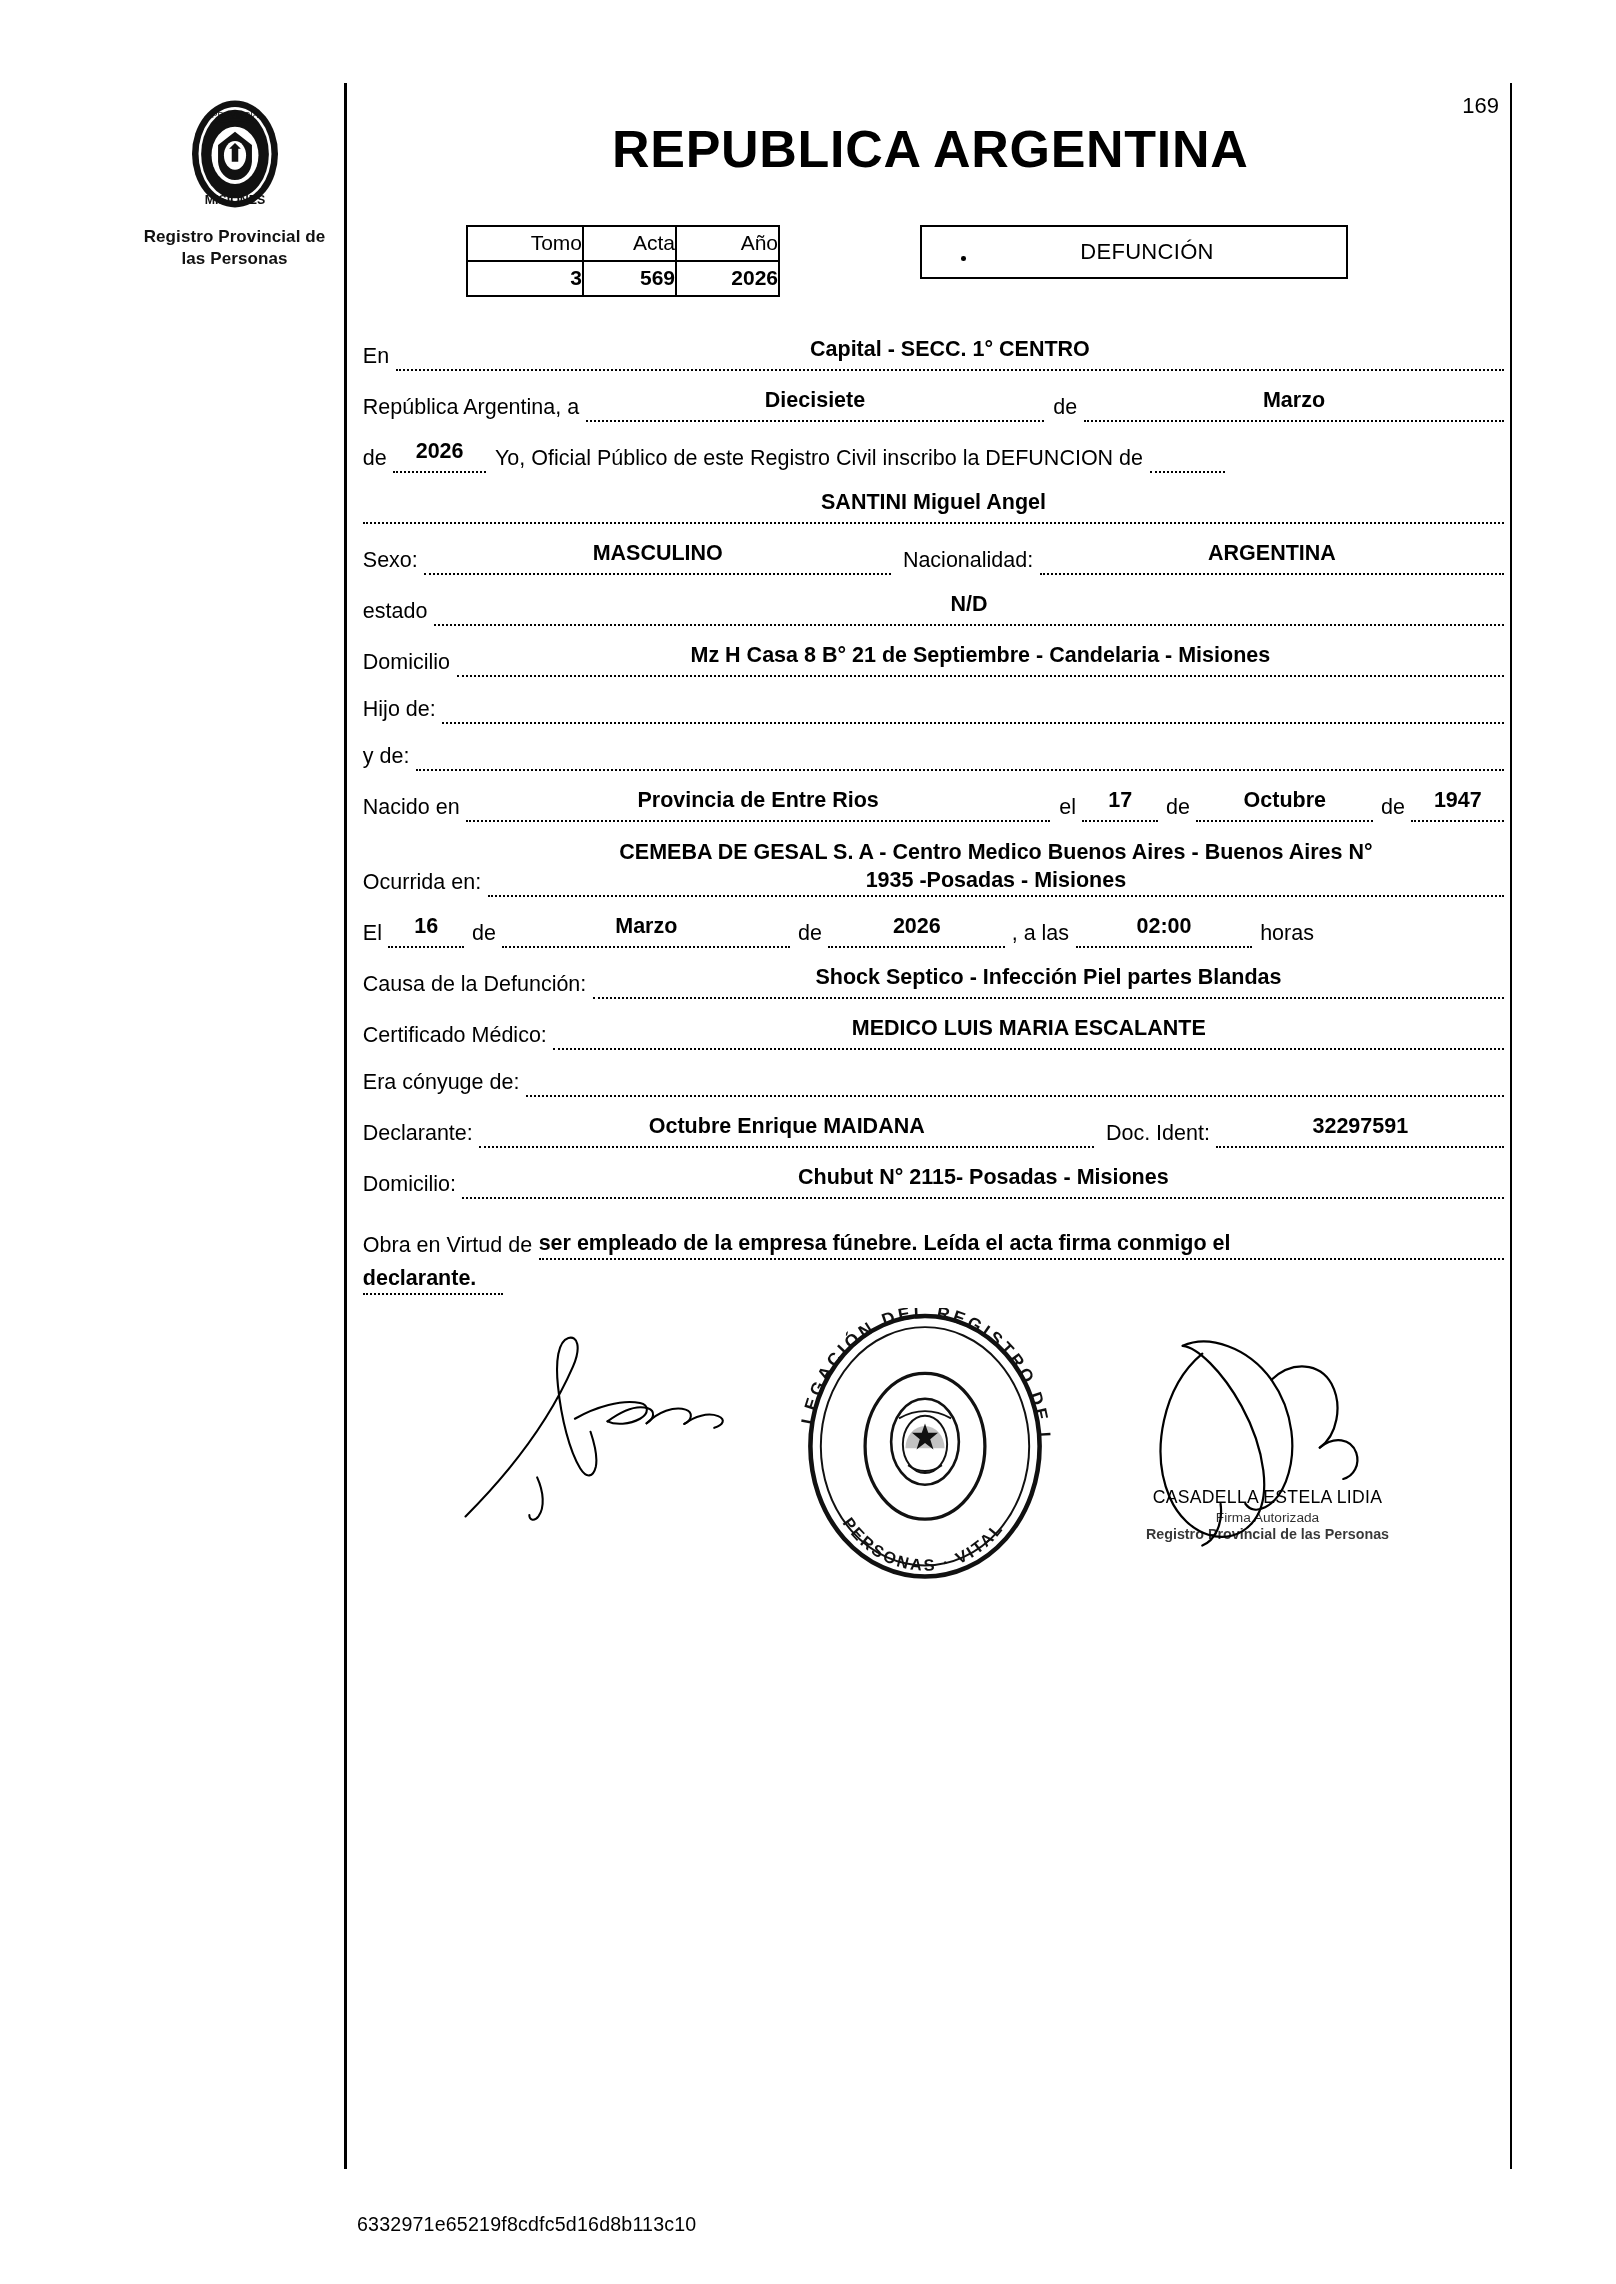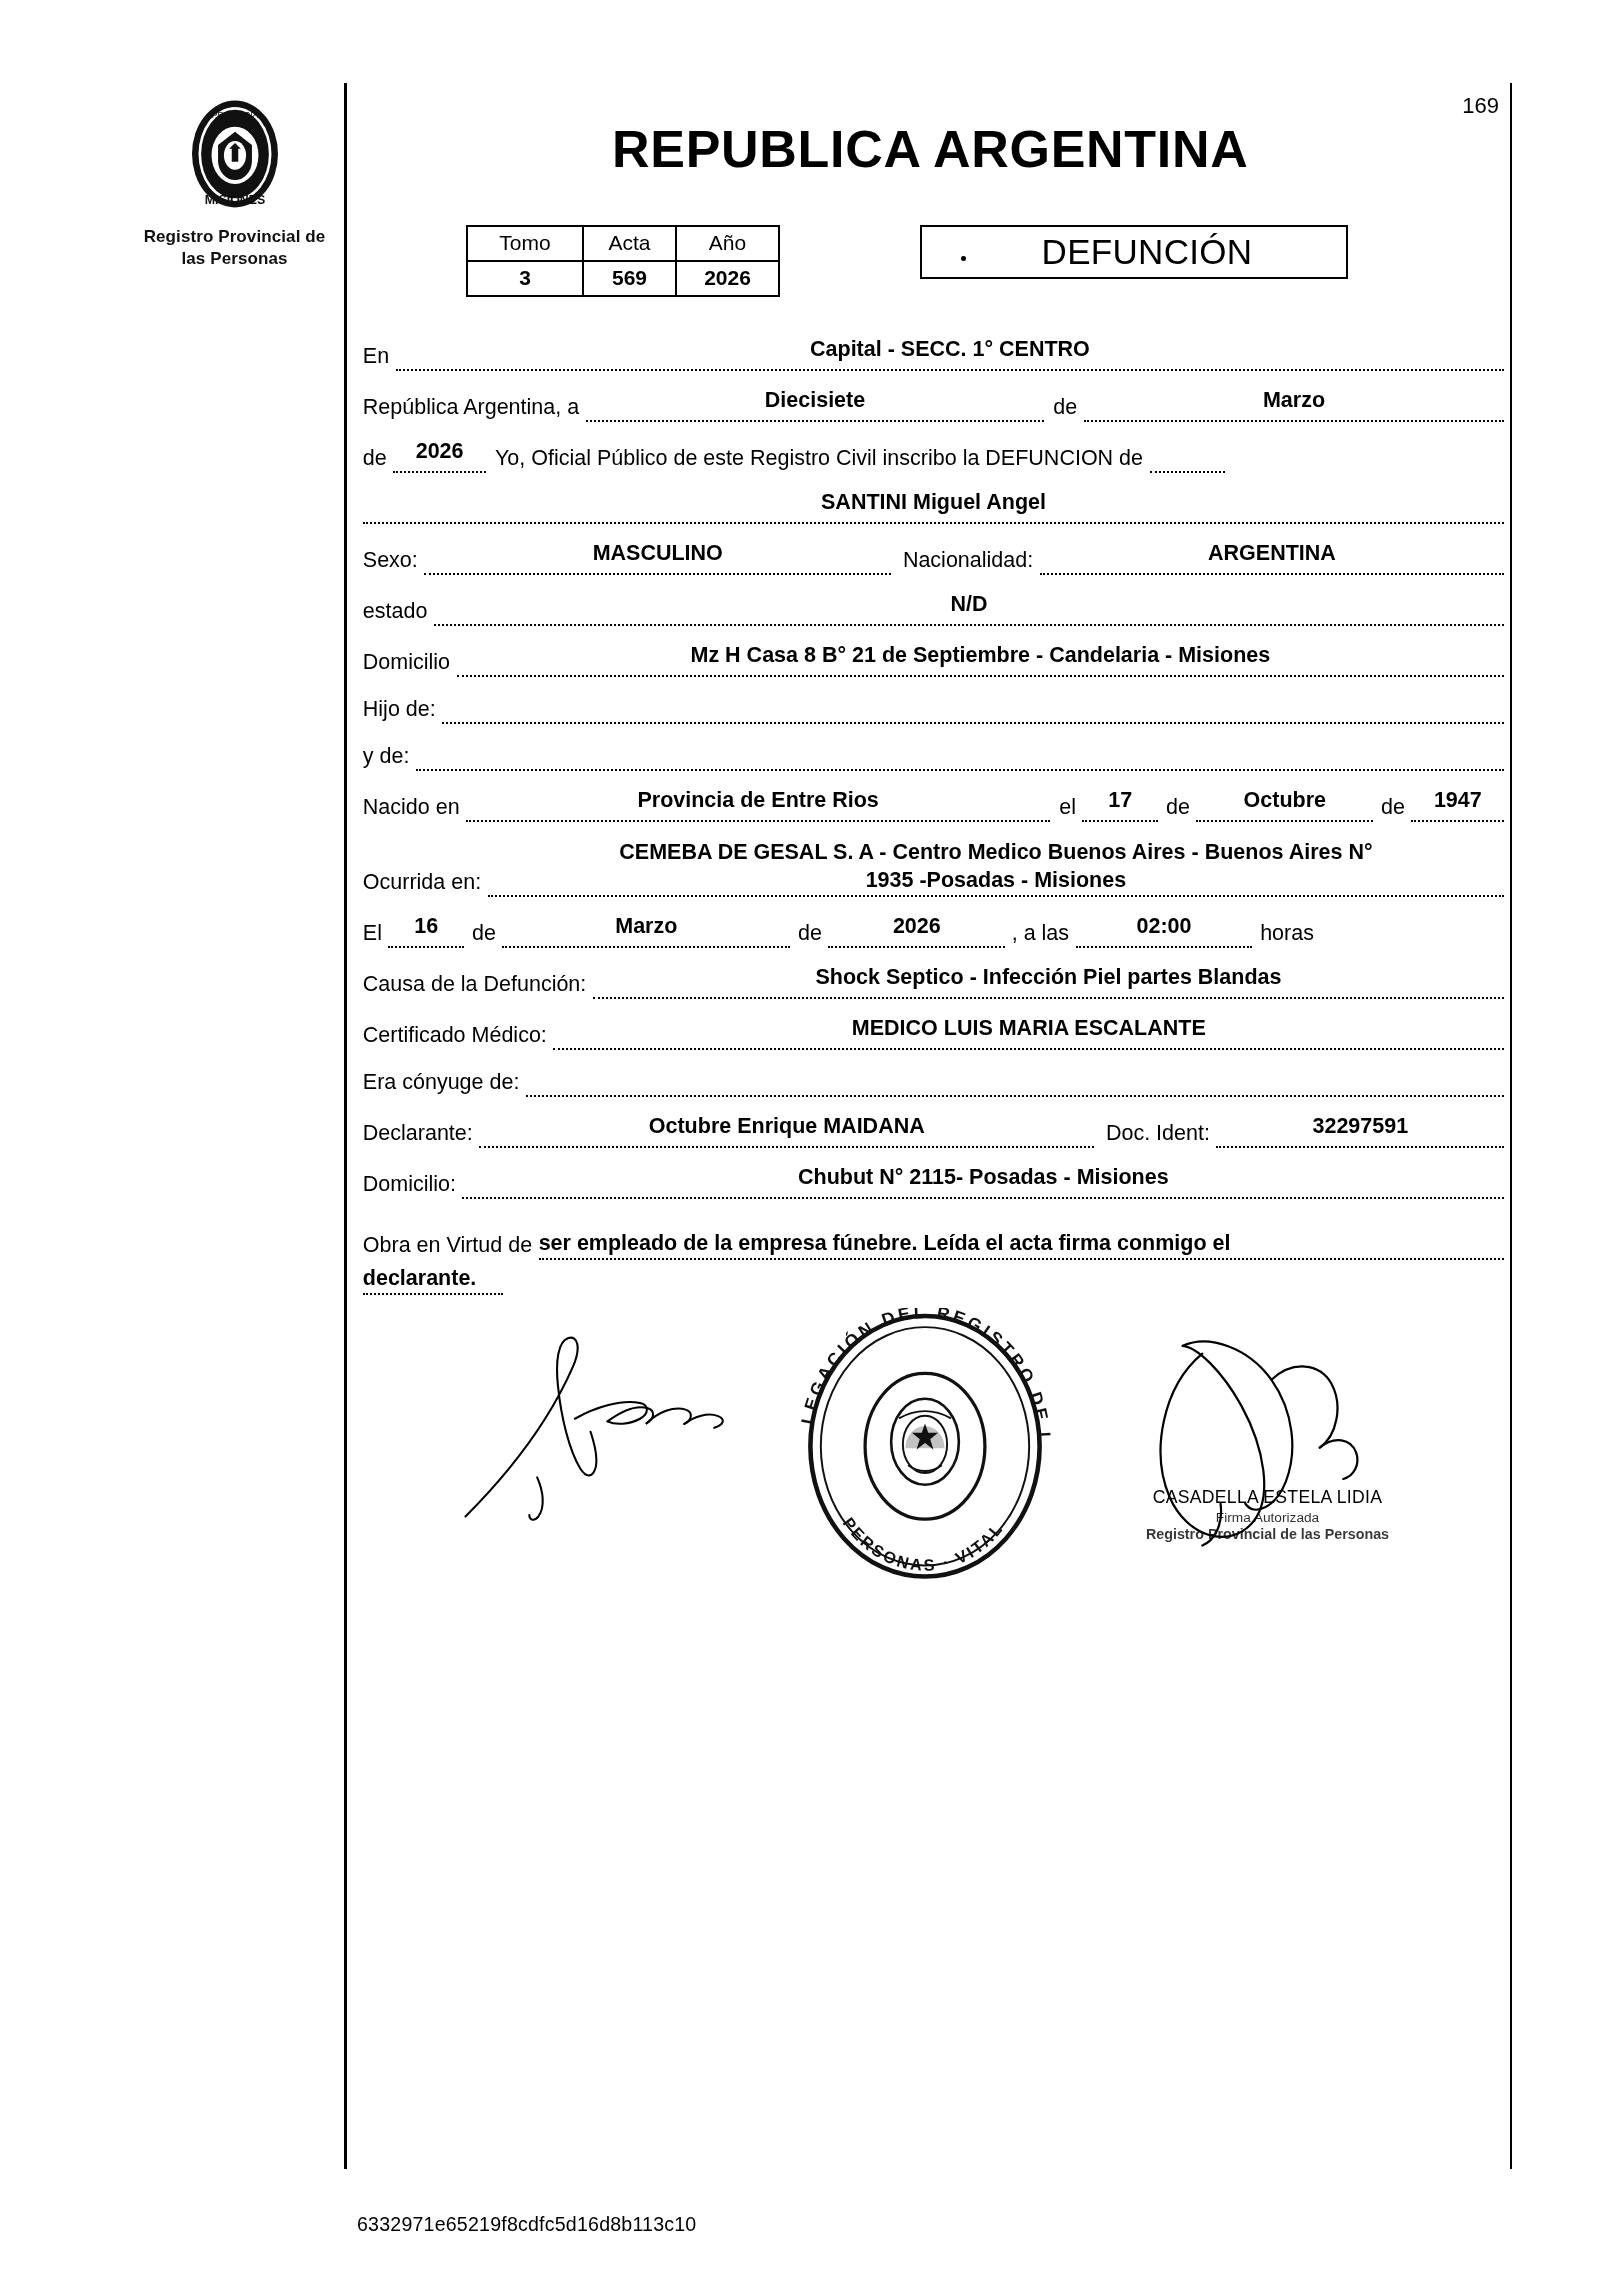--- a/index.html
+++ b/index.html
@@ -94,21 +94,21 @@
     align-items: flex-start;
     margin-top: 46px;
     padding-left: 111px;
   }
   table.taa {
     border-collapse: collapse;
     font-size: 21px;
   }
   table.taa td {
     border: 2px solid #000;
-    text-align: center;
+    text-align: right;
     padding: 3.9px 0 5.2px 0;
     margin-left: 44px;
   }
   table.taa td.c1 { width: 114px; }
   table.taa td.c2 { width: 91px; }
   table.taa td.c3 { width: 101px; }
   table.taa tr.vals td { font-weight: bold; }
 
   .defuncion-box {
     margin-left: 140px;
@@ -123,21 +123,21 @@
   .defuncion-box .dot {
     position: absolute;
     left: 39px;
     top: 29px;
     width: 4.6px;
     height: 4.6px;
     background: #000;
     border-radius: 50%;
   }
   .defuncion-label {
-    font-size: 35px;
+    font-size: 22px;
     letter-spacing: 0.3px;
     padding-left: 26px;
   }
 
   
   .body-lines {
     margin-top: 40px;
     padding-left: 7.8px;
     padding-right: 7.8px;
   }

